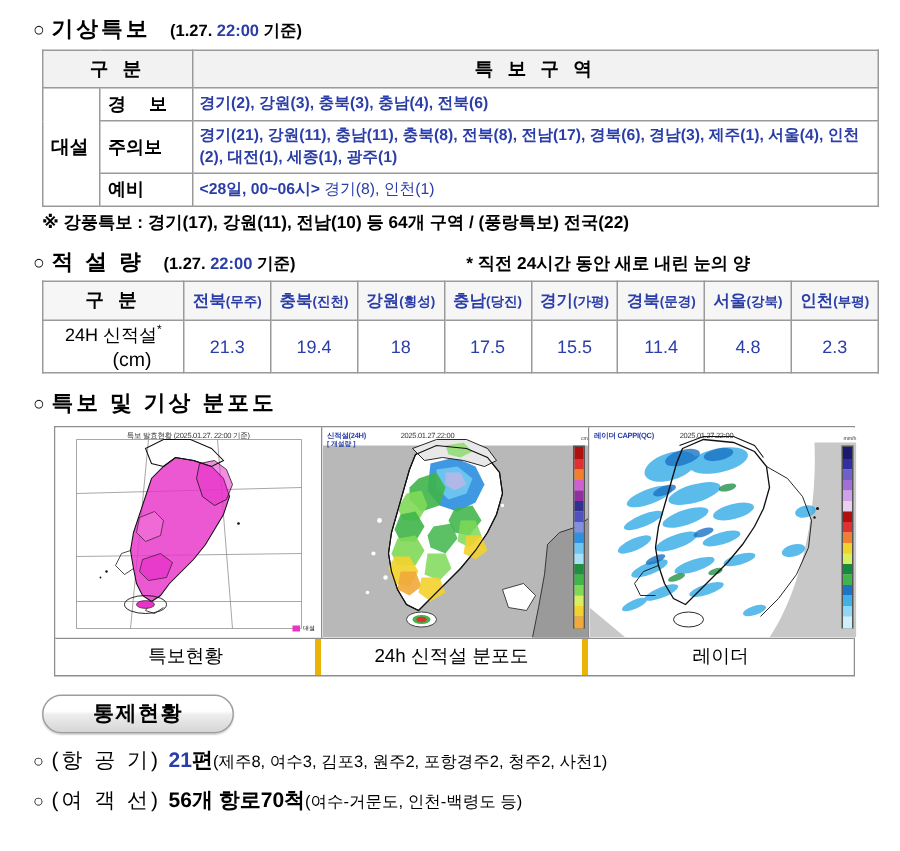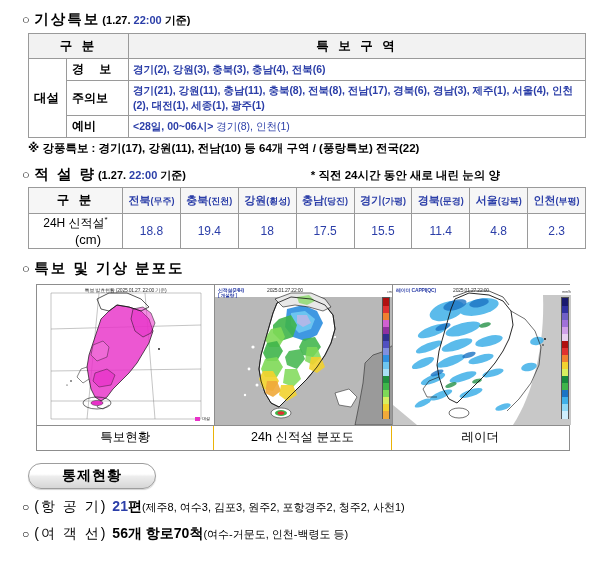--- a/index.html
+++ b/index.html
@@ -28,21 +28,21 @@
   .sec-head .circle {
     font-size: 13px;
     font-weight: normal;
     margin-right: 4px;
   }
   .sec-head .title { font-size: 14.5px; font-weight: bold; letter-spacing: 2px; }
   .sec-head .sub {
     font-size: 11px;
     font-weight: bold;
     letter-spacing: 0;
-    margin-left: 2px;
+    margin-left: 13px;
   }
   .blue { color: #2b3ea8; }
   .sec-head .sub .blue { color: #2b3ea8; }
 
   .right-note {
     margin-left: auto;
     font-size: 11.5px;
     font-weight: bold;
     letter-spacing: 0;
     padding-right: 100px;
@@ -166,21 +166,21 @@
     letter-spacing: -0.2px;
     white-space: nowrap;
     z-index: 4;
   }
   .map-title .tt { color: #2b3ea8; font-weight: bold; }
   .map-title .tm { color: #333; }
   .cap-row { display: flex; border-top: 1px solid #8d8d8d; }
   .cap-cell {
     width: 178px;
     box-sizing: border-box;
-    border-right: 1px solid #eab308;
+    border-right: 4px solid #eab308;
     text-align: center;
     font-size: 12.5px;
     padding: 3px 0 4px 0;
     background: #fff;
   }
   .cap-cell:last-child { border-right: none; }
   .legend-box {
     position: absolute; right: 4px; bottom: 4px;
     display: flex; align-items: center; gap: 2px;
     font-size: 4px; color: #000;
@@ -301,21 +301,21 @@
       <td class="hd"><span>충북</span><span class="small">(<span>진천</span>)</span></td>
       <td class="hd"><span>강원</span><span class="small">(<span>횡성</span>)</span></td>
       <td class="hd"><span>충남</span><span class="small">(<span>당진</span>)</span></td>
       <td class="hd"><span>경기</span><span class="small">(<span>가평</span>)</span></td>
       <td class="hd"><span>경북</span><span class="small">(<span>문경</span>)</span></td>
       <td class="hd"><span>서울</span><span class="small">(<span>강북</span>)</span></td>
       <td class="hd"><span>인천</span><span class="small">(<span>부평</span>)</span></td>
     </tr>
     <tr>
       <td class="lbl"><span>24H 신적설</span><span style="font-size:8px;vertical-align:super">*</span><span class="u">(cm)</span></td>
-      <td class="val">18.8</td>
+      <td class="val">21.3</td>
       <td class="val">19.4</td>
       <td class="val">18</td>
       <td class="val">17.5</td>
       <td class="val">15.5</td>
       <td class="val">11.4</td>
       <td class="val">4.8</td>
       <td class="val">2.3</td>
     </tr>
   </tbody>
     </table>

